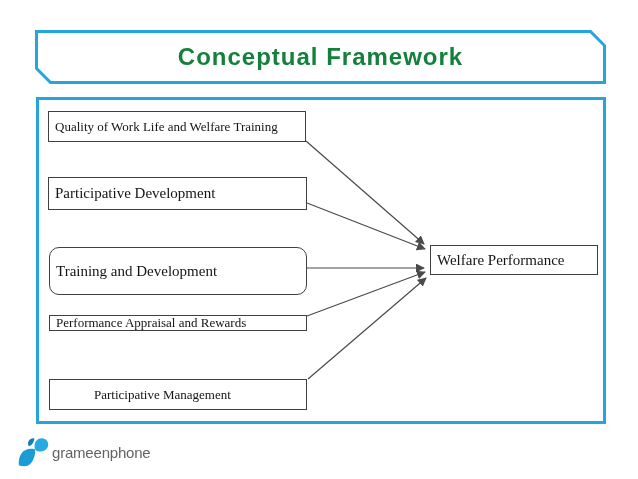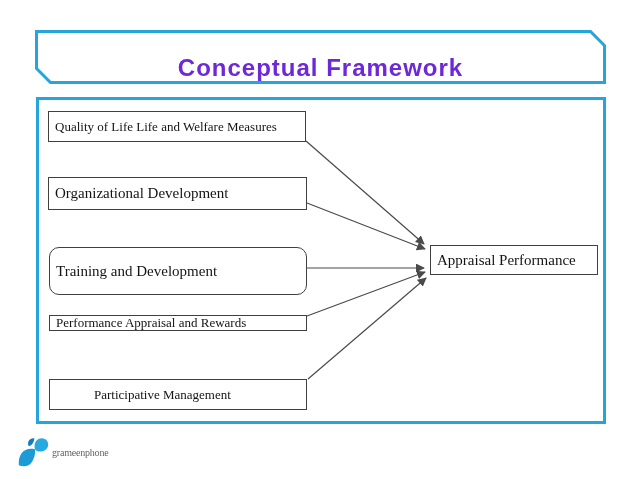--- a/index.html
+++ b/index.html
@@ -14,27 +14,27 @@
   }
   
   .title-wrap {
     position: absolute;
     left: 35px; top: 30px;
     width: 571px; height: 54px;
   }
   .title-wrap svg { position: absolute; left: 0; top: 0; }
   .title-text {
     position: absolute;
-    left: 0; top: 11px;
+    left: 0; top: 0;
     width: 100%; height: 100%;
     display: flex;
     align-items: center;
     justify-content: center;
     padding-top: 0;
-    color: #6d28d9;
+    color: #15803d;
     font-size: 24px;
     font-weight: 700;
     letter-spacing: 1px;
     font-family: "Liberation Sans", sans-serif;
   }
   
   .content-frame {
     position: absolute;
     left: 36px; top: 97px;
     width: 570px; height: 327px;
@@ -72,46 +72,46 @@
   .logo {
     position: absolute;
     left: 16px; top: 435px;
     display: flex;
     align-items: center;
   }
   .logo-text {
     margin-left: 2px;
     margin-top: 0;
     color: #636466;
-    font-size: 10px;
+    font-size: 15px;
     letter-spacing: -0.2px;
-    font-family: Liberation Serif, serif;
+    font-family: Liberation Sans, sans-serif;
   }
 </style>
 </head>
 <body>
 
 <div class="slide">
 
   <div class="title-wrap">
     <svg width="571" height="54" viewBox="0 0 571 54">
       <polygon points="1.5,1.5 555.5,1.5 569.5,15.5 569.5,52.5 15.5,52.5 1.5,38.5" fill="#ffffff" stroke="#25a5da" stroke-width="3" stroke-linejoin="miter"></polygon>
     </svg>
     <div class="title-text">Conceptual Framework</div>
   </div>
 
   <div class="content-frame"></div>
 
-  <div class="dbox box-1 fs-sm">Quality of Life Life and Welfare Measures</div>
-  <div class="dbox box-2 fs-md">Organizational Development</div>
+  <div class="dbox box-1 fs-sm">Quality of Work Life and Welfare Training</div>
+  <div class="dbox box-2 fs-md">Participative Development</div>
   <div class="dbox box-3 fs-md">Training and Development</div>
   <div class="dbox box-4 fs-sm">Performance Appraisal and Rewards</div>
   <div class="dbox box-5 fs-sm">Participative Management</div>
 
-  <div class="dbox box-outcome fs-md">Appraisal Performance</div>
+  <div class="dbox box-outcome fs-md">Welfare Performance</div>
 
   <svg class="arrow-layer" viewBox="0 0 638 479">
     <defs>
       <marker id="ah" viewBox="0 0 10 10" refX="9" refY="5" markerWidth="7.5" markerHeight="7.5" orient="auto-start-reverse">
         <path d="M0,0 L10,5 L0,10 z" fill="#4a4a4a"></path>
       </marker>
     </defs>
     <line x1="306" y1="141" x2="424" y2="244" stroke="#4a4a4a" stroke-width="1.2" marker-end="url(#ah)"></line>
     <line x1="307" y1="203" x2="425" y2="249" stroke="#4a4a4a" stroke-width="1.2" marker-end="url(#ah)"></line>
     <line x1="307" y1="268" x2="424" y2="268" stroke="#4a4a4a" stroke-width="1.2" marker-end="url(#ah)"></line>

